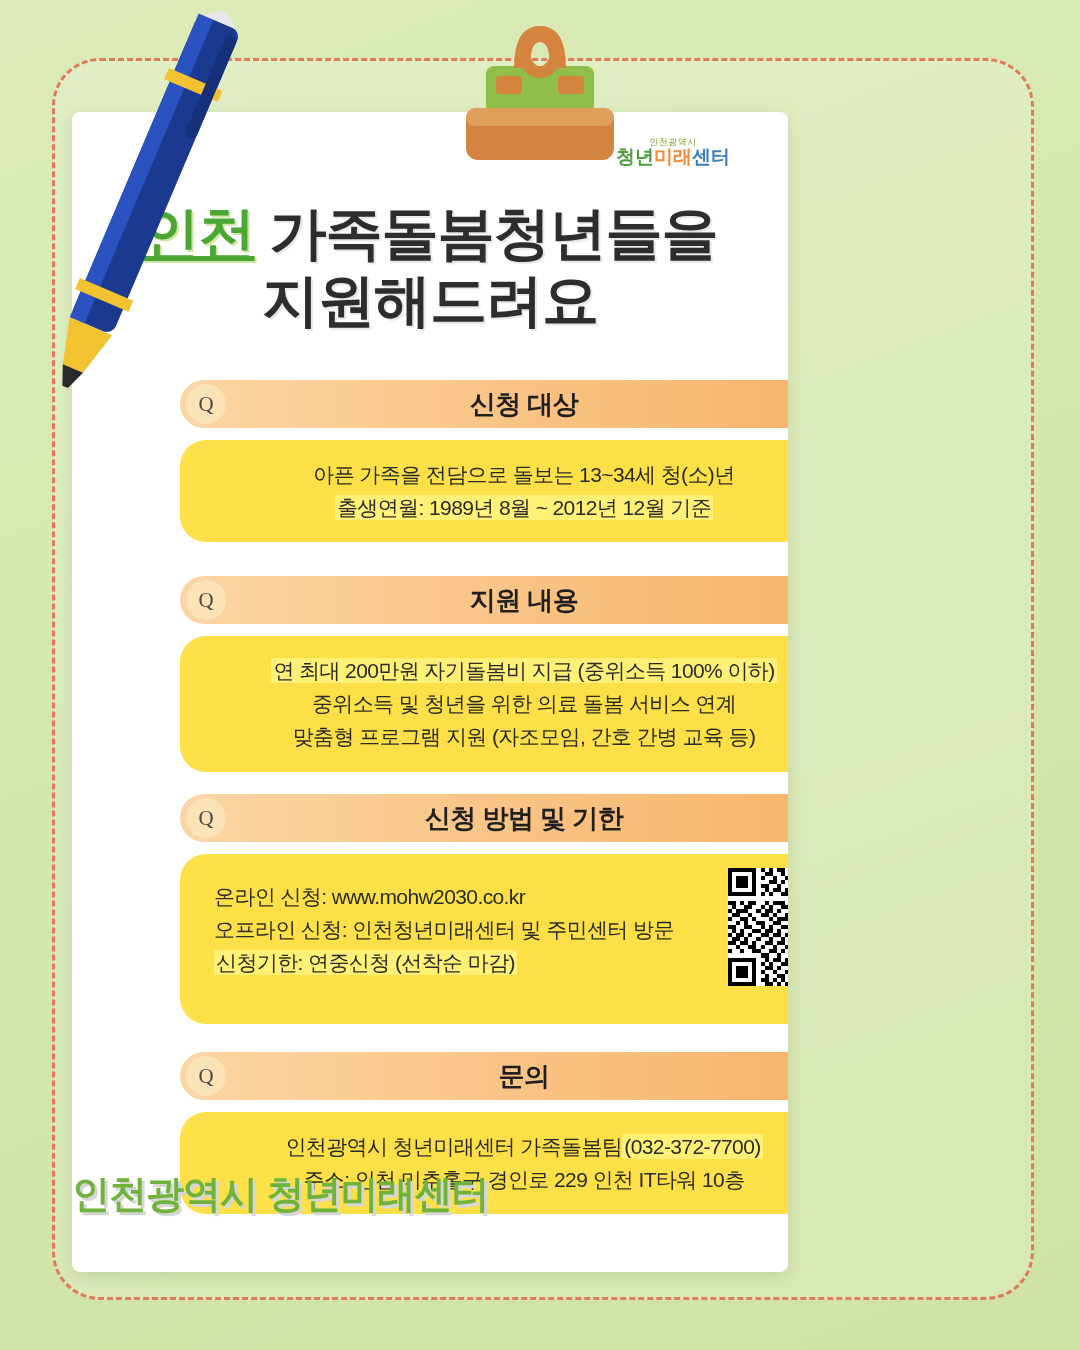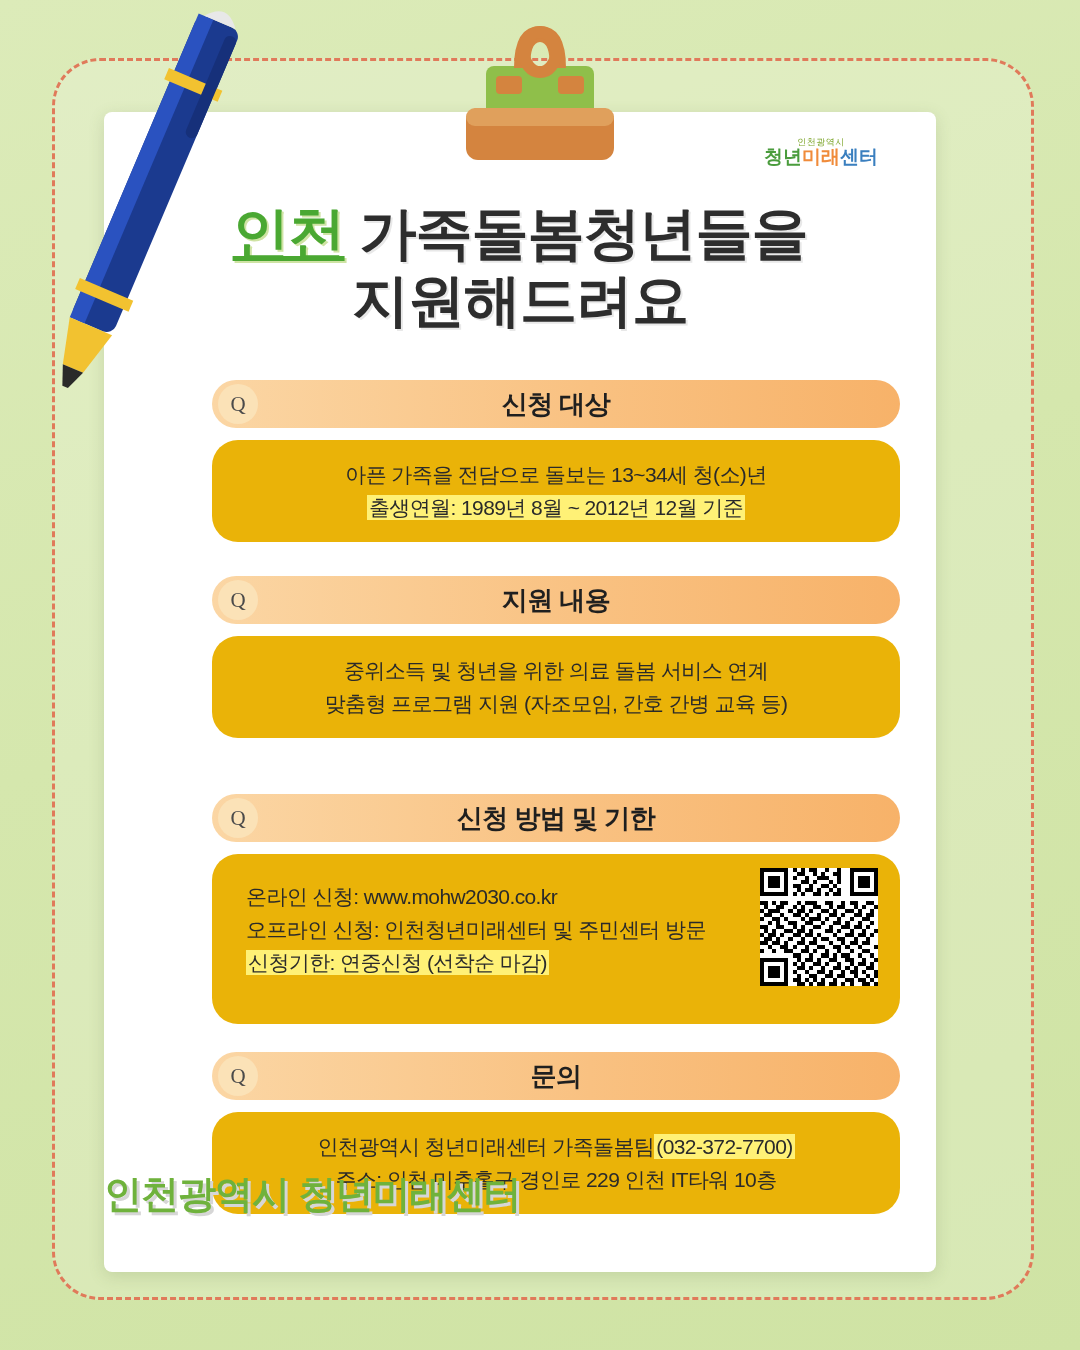--- a/index.html
+++ b/index.html
@@ -28,23 +28,23 @@
     width: 976px;
     height: 1236px;
     border: 3px dashed #e07a5a;
     border-radius: 48px;
     background: rgba(255,255,255,0.18);
   }
 
   
   .card {
     position: absolute;
-    left: 104px;
+    left: 72px;
     top: 112px;
-    width: 832px;
+    width: 716px;
     height: 1160px;
     background: #ffffff;
     border-radius: 8px;
     box-shadow: 0 4px 16px rgba(90,110,60,0.18);
     overflow: hidden;
   }
 
   
   .clip {
     position: absolute;
@@ -144,21 +144,21 @@
     font-family: "Liberation Serif", serif;
   }
   .q-title {
     font-size: 26px;
     font-weight: bold;
     color: #1f1f1f;
     letter-spacing: -0.5px;
   }
   .a-body {
     margin-top: 12px;
-    background: #eab308;
+    background: #fde047;
     border-radius: 26px;
     padding: 18px 26px;
     text-align: center;
     position: relative;
   }
   .a-line {
     font-size: 21px;
     color: #2a2a2a;
     line-height: 1.58;
     letter-spacing: -0.6px;
@@ -223,20 +223,21 @@
       <div class="a-line"><span class="mark-y">출생연월: 1989년 8월 ~ 2012년 12월 기준</span></div>
     </div>
   </div>
 
   <div class="qa" style="top:464px;">
     <div class="q-header">
       <div class="q-badge">Q</div>
       <div class="q-title">지원 내용</div>
     </div>
     <div class="a-body">
+      <div class="a-line"><span class="mark-y">연 최대 200만원 자기돌봄비 지급 (중위소득 100% 이하)</span></div>
       <div class="a-line"><span>중위소득 및 청년을 위한 의료 돌봄 서비스 연계</span></div>
       <div class="a-line"><span>맞춤형 프로그램 지원 (자조모임, 간호 간병 교육 등)</span></div>
     </div>
   </div>
 
   <div class="qa" style="top:682px;">
     <div class="q-header">
       <div class="q-badge">Q</div>
       <div class="q-title">신청 방법 및 기한</div>
     </div>

